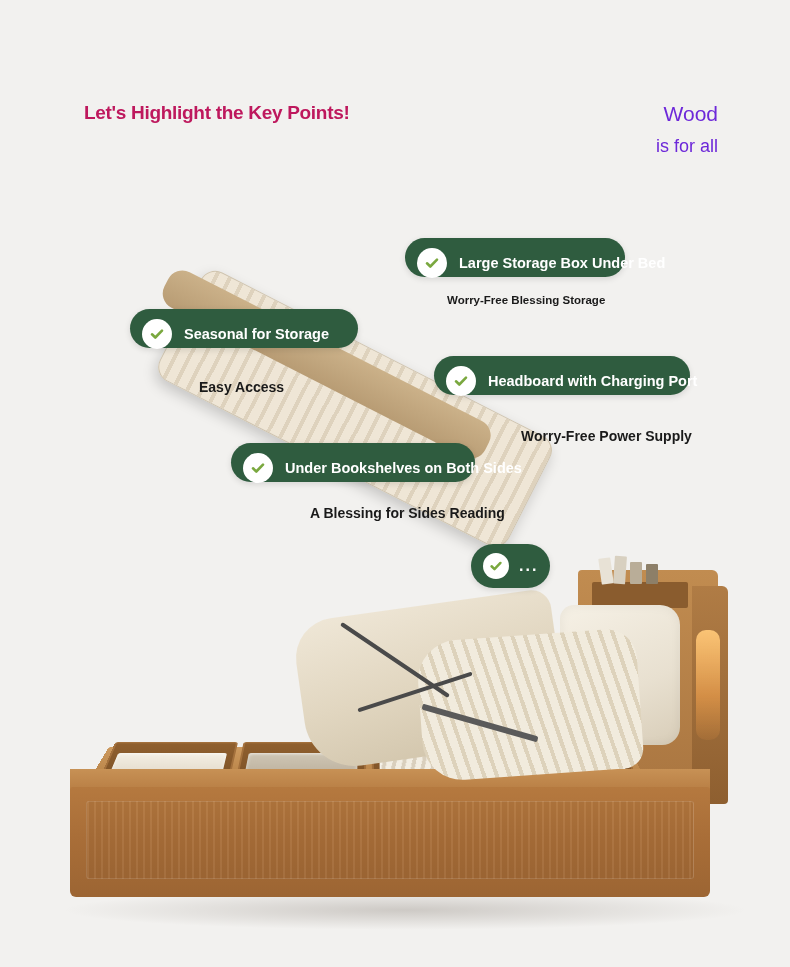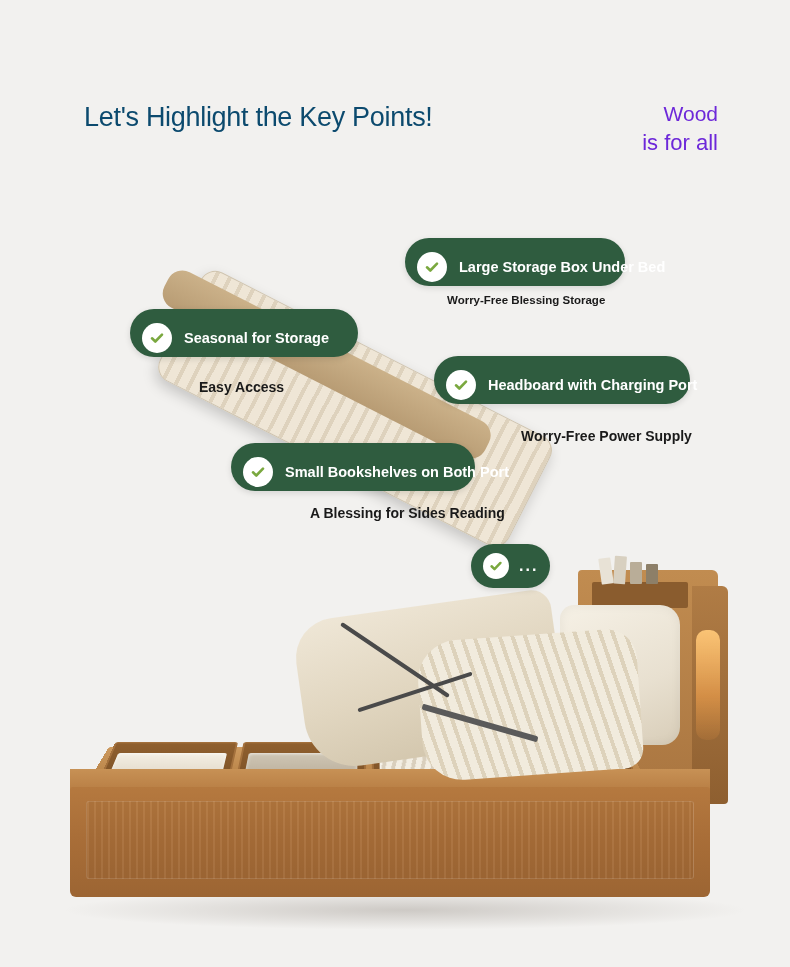--- a/index.html
+++ b/index.html
@@ -20,49 +20,50 @@
     background: #f2f1ef;
     overflow: hidden;
   }
 
   
   .headline {
     position: absolute;
     left: 84px;
     top: 100px;
     width: 400px;
-    font-size: 27px;
+    font-size: 19px;
     line-height: 1.33;
-    font-weight: normal;
-    color: #0c4a6e;
+    font-weight: bold;
+    color: #be185d;
     letter-spacing: -0.3px;
   }
   .brand {
     position: absolute;
     right: 72px;
     top: 100px;
     text-align: right;
     color: #6d28d9;
     font-size: 21px;
     line-height: 1.35;
     font-weight: 300;
   }
   .brand .line2 {
-    font-size: 22px;
+    font-size: 18px;
+    margin-top: 6px;
   }
 
   
   .pill {
     position: absolute;
     display: flex;
     align-items: center;
     background: #2f5c3f;
     border-radius: 28px;
     padding: 10px 22px 0 12px;
-    height: 48px;
+    height: 39px;
     box-sizing: border-box;
     color: #ffffff;
     box-shadow: 0 2px 6px rgba(0,0,0,0.12);
   }
   .pill .check {
     width: 30px;
     height: 30px;
     border-radius: 50%;
     background: #ffffff;
     display: flex;
@@ -412,21 +413,21 @@
     <span class="label">Headboard with Charging Port</span>
   </div>
   <div class="sub" id="sub-charging-port">Worry-Free Power Supply</div>
 
   <div class="pill" id="pill-bookshelves">
     <span class="check">
       <svg width="18" height="18" viewBox="0 0 18 18">
           <path d="M4 9.3 L7.3 12.5 L14 5.6" fill="none" stroke="#7aa83f" stroke-width="2.6" stroke-linecap="round" stroke-linejoin="round"></path>
         </svg>
     </span>
-    <span class="label">Small Bookshelves on Both Port</span>
+    <span class="label">Under Bookshelves on Both Sides</span>
   </div>
   <div class="sub" id="sub-bookshelves">A Blessing for Sides Reading</div>
 
   <div class="pill dots" id="pill-more">
     <span class="check">
       <svg width="16" height="16" viewBox="0 0 18 18">
           <path d="M4 9.3 L7.3 12.5 L14 5.6" fill="none" stroke="#7aa83f" stroke-width="2.8" stroke-linecap="round" stroke-linejoin="round"></path>
         </svg>
     </span>
     <span class="label">...</span>

